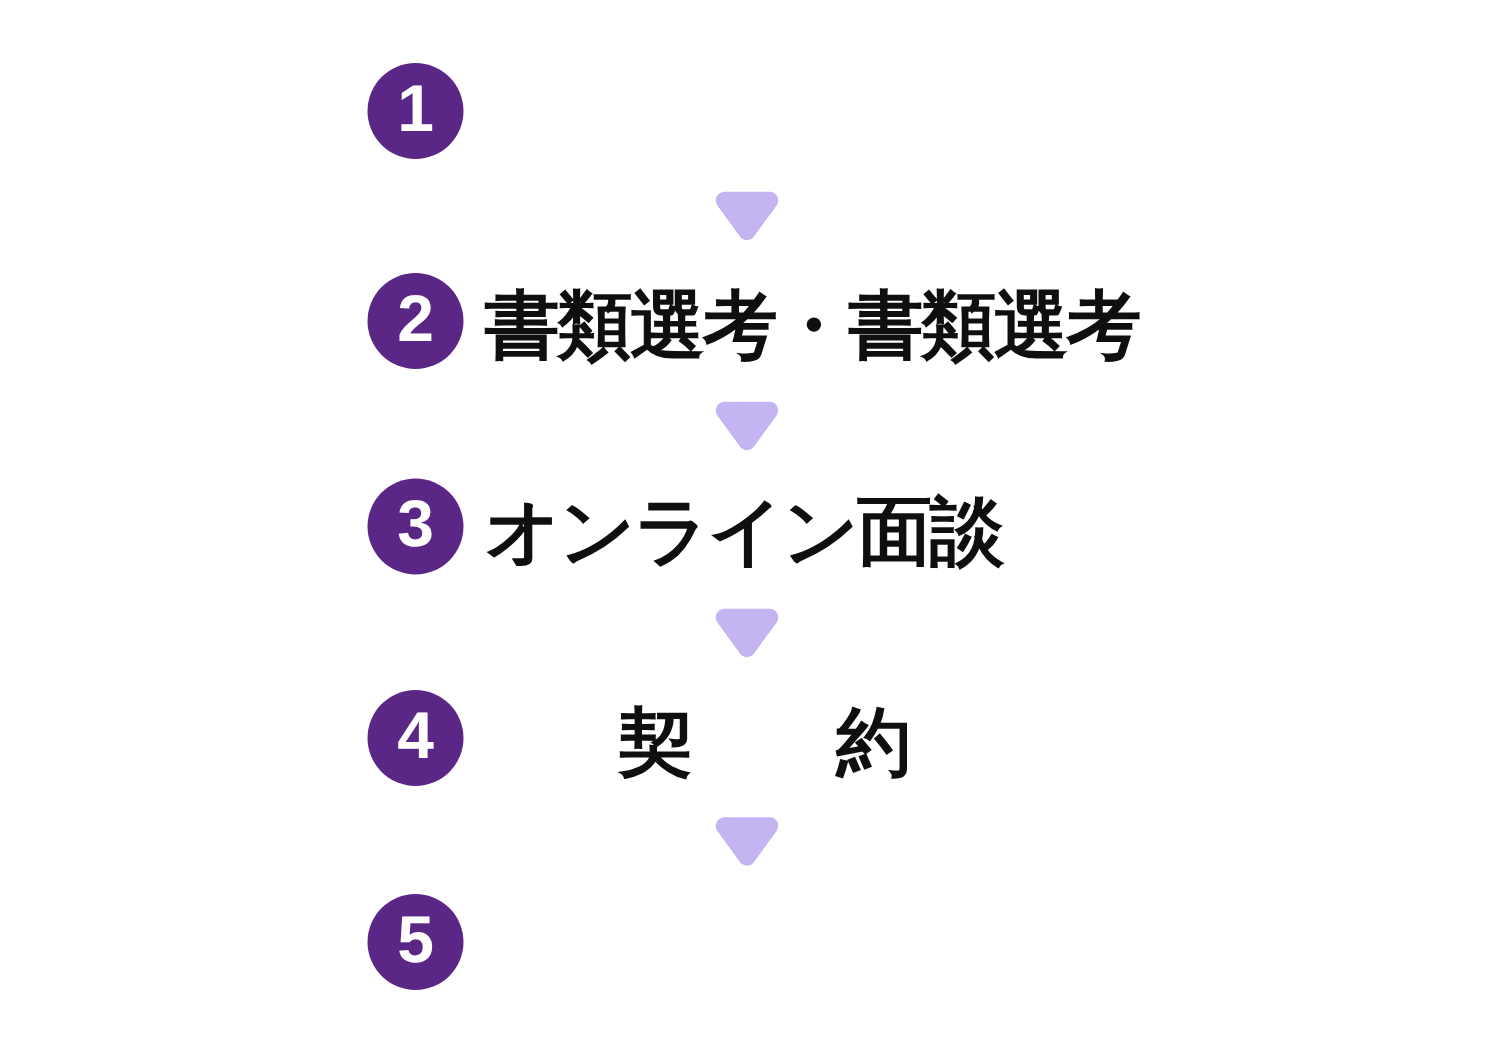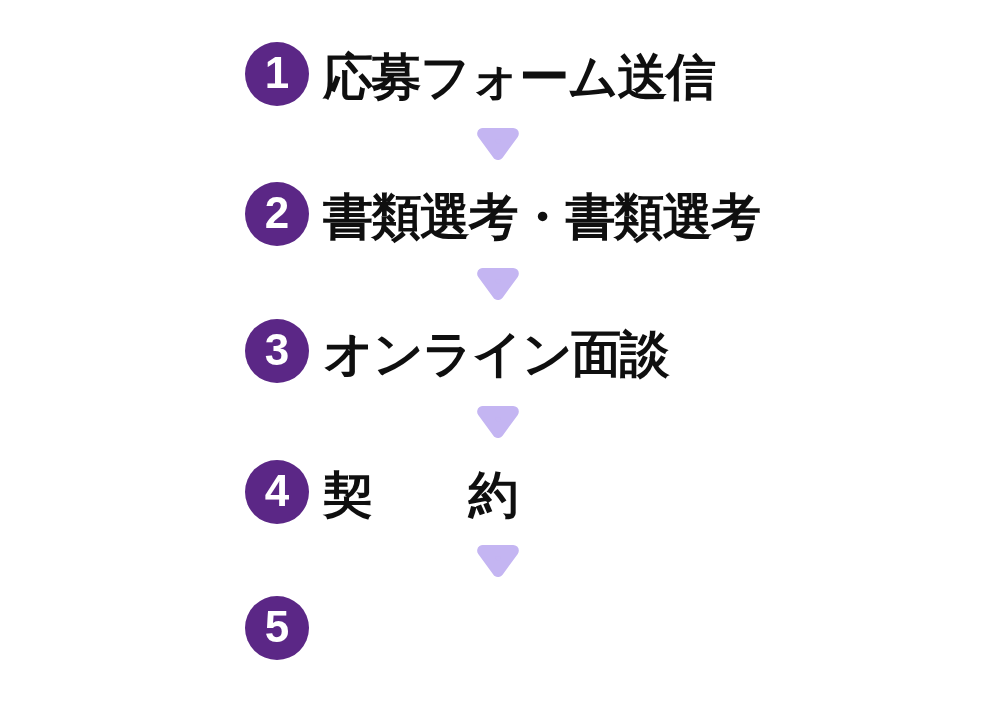--- a/index.html
+++ b/index.html
@@ -54,20 +54,21 @@
     font-weight:900;
     color:var(--label);
     letter-spacing:-1.5px;
     white-space:pre;
     line-height:1;
     padding-top:6px;
   }
   .label--centered{
     display:inline-block;
     width:372px;
+    text-align:center;
   }
   .arrow{
     position:absolute;
     left:475px;
     width:46px;
     height:36px;
   }
   .arrow--1{top:126px;}
   .arrow--2{top:266px;}
   .arrow--3{top:404px;}
@@ -80,21 +81,20 @@
     stroke-linejoin:round;
   }
 </style>
 </head>
 <body>
 
 <div class="canvas">
 
   <div class="step step--1">
     <div class="badge">1</div>
-    <div class="label">応募フォーム送信</div>
   </div>
 
   <div class="arrow arrow--1">
     <svg viewBox="0 0 48 38" aria-hidden="true">
         <polygon points="8,8 40,8 24,30"></polygon>
       </svg>
   </div>
 
   <div class="step step--2">
     <div class="badge">2</div>

